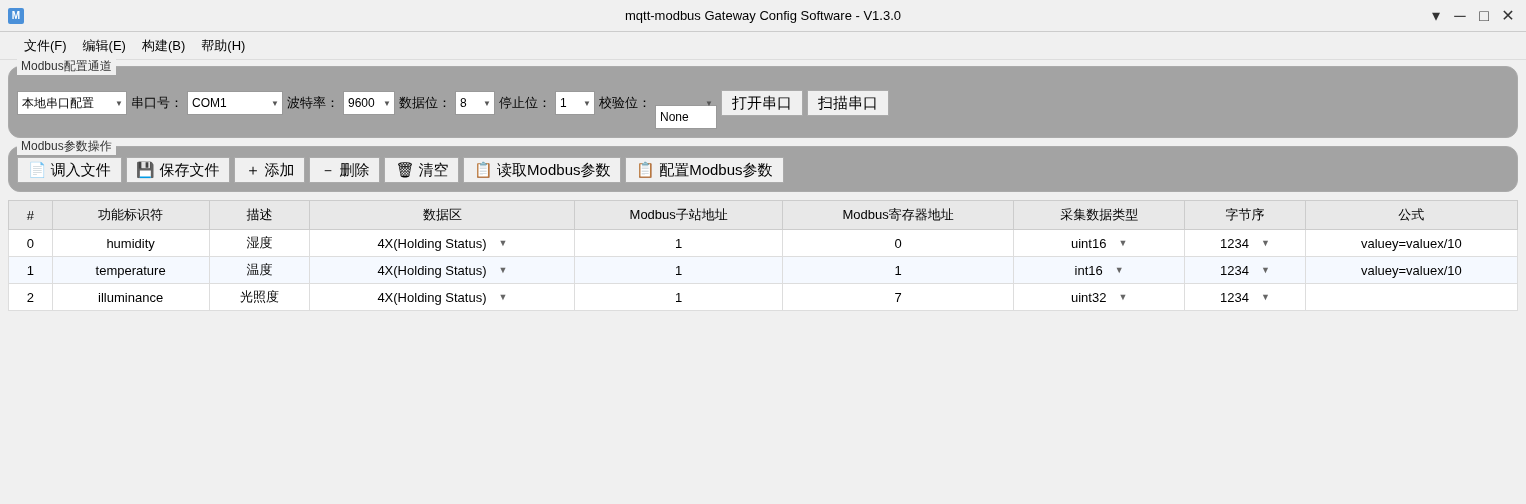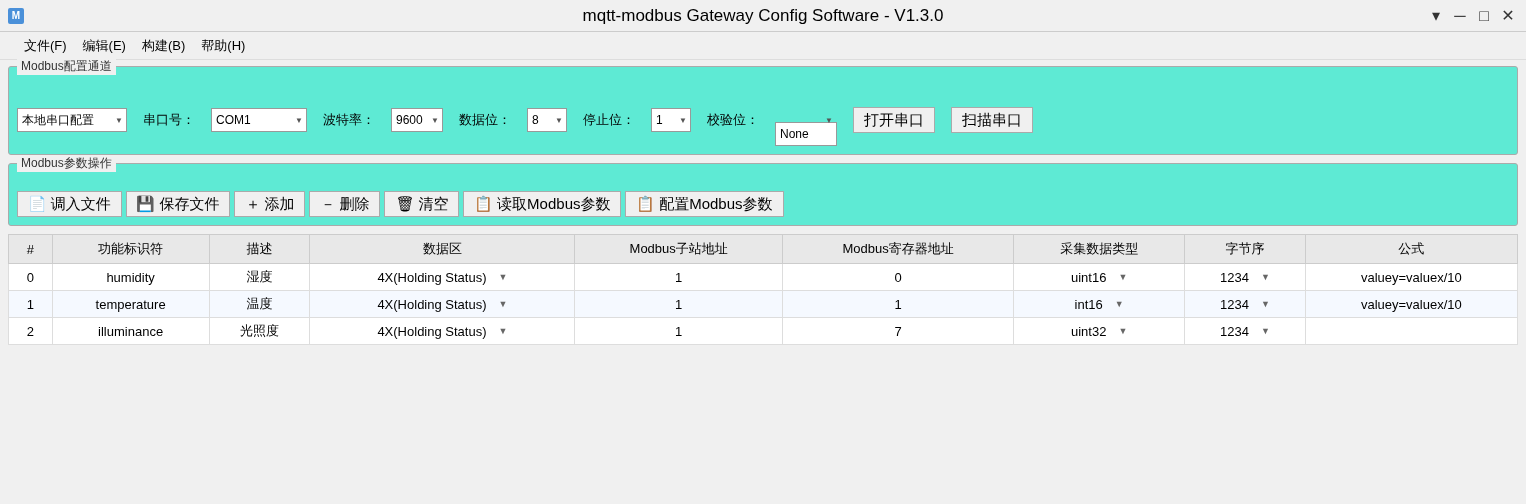--- a/index.html
+++ b/index.html
@@ -37,21 +37,21 @@
       align-items: center;
       justify-content: center;
       font-size: 10px;
       color: white;
       font-weight: bold;
     }
     .titlebar-title {
       position: absolute;
       left: 50%;
       transform: translateX(-50%);
-      font-size: 17px;
+      font-size: 13px;
       color: #000;
     }
     .titlebar-controls {
       display: flex;
       gap: 4px;
       align-items: center;
     }
     .titlebar-btn {
       width: 20px;
       height: 20px;
@@ -78,40 +78,40 @@
       cursor: pointer;
       font-size: 13px;
     }
     
     .main-content {
       padding: 6px 8px;
     }
     
     .section-box {
       border: 1px solid #aaa;
-      border-radius: 3px;
+      border-radius: 12px;
       margin-bottom: 8px;
-      padding: 23px 8px 8px;
+      padding: 6px 8px 8px;
       position: relative;
-      background: #5eead4;
+      background: #a3a3a3;
     }
     .section-title {
       position: absolute;
       top: -9px;
       left: 8px;
       background: #f0f0f0;
       padding: 0 4px;
       font-size: 12px;
       color: #333;
     }
     
     .form-row {
       display: flex;
       align-items: center;
-      gap: 16px;
+      gap: 4px;
       margin-top: 4px;
       flex-wrap: wrap;
     }
     .form-label {
       font-size: 13px;
       white-space: nowrap;
     }
     .form-select {
       height: 24px;
       font-size: 12px;

